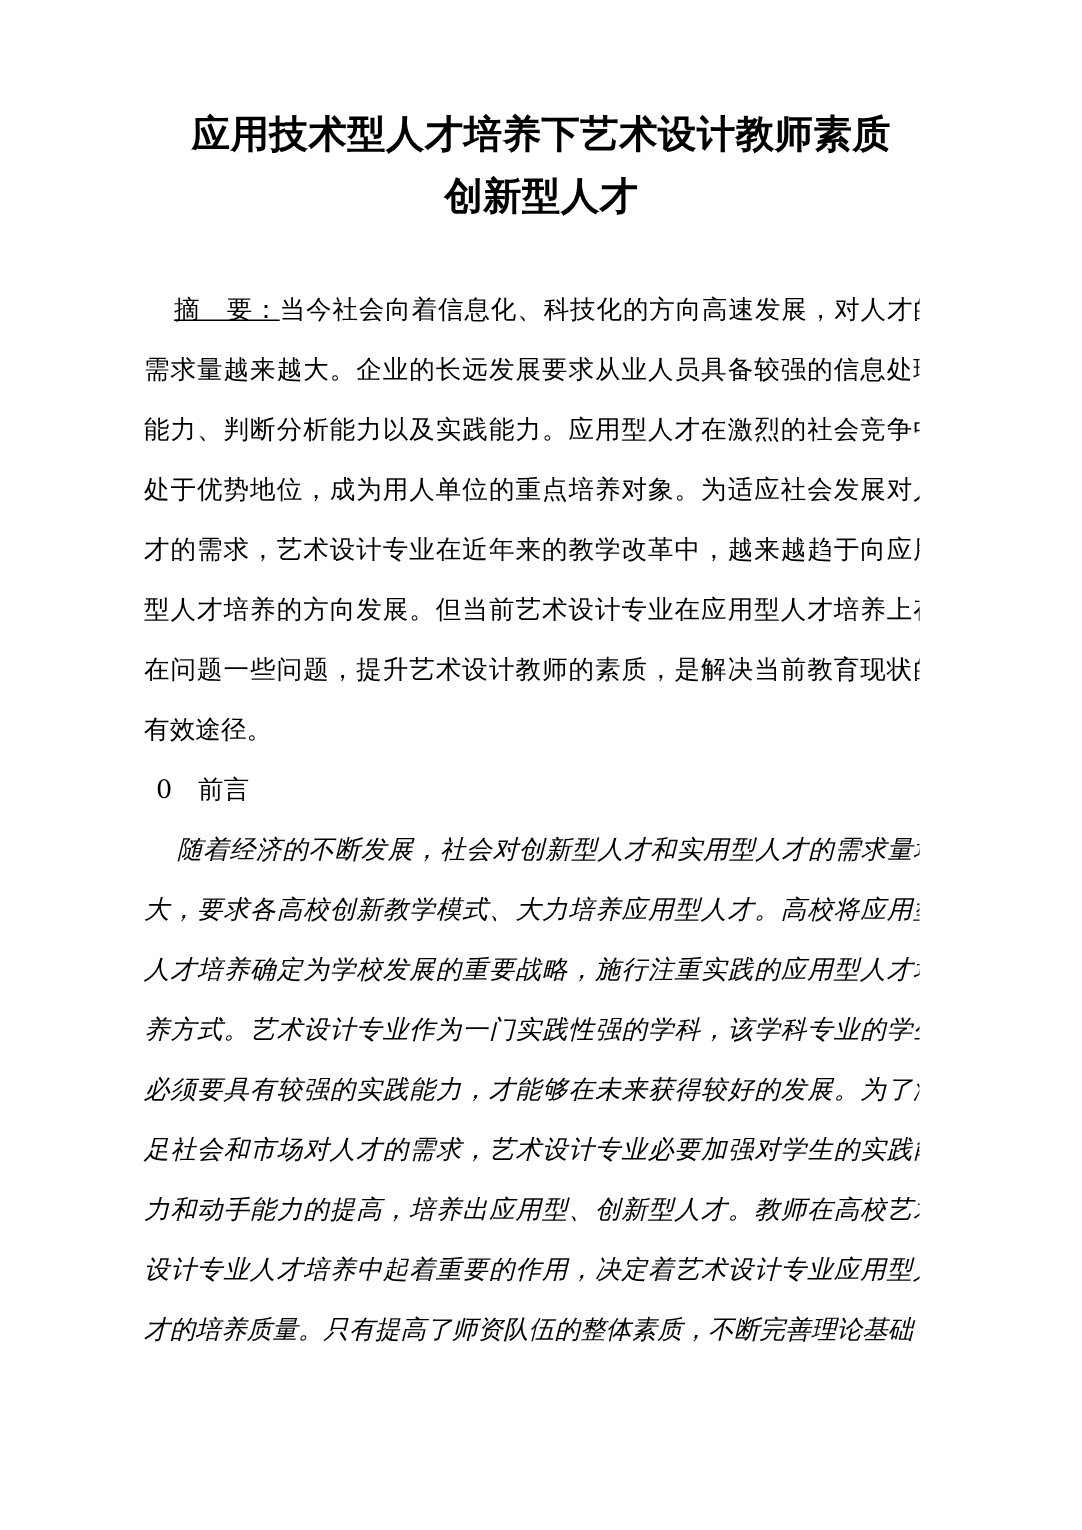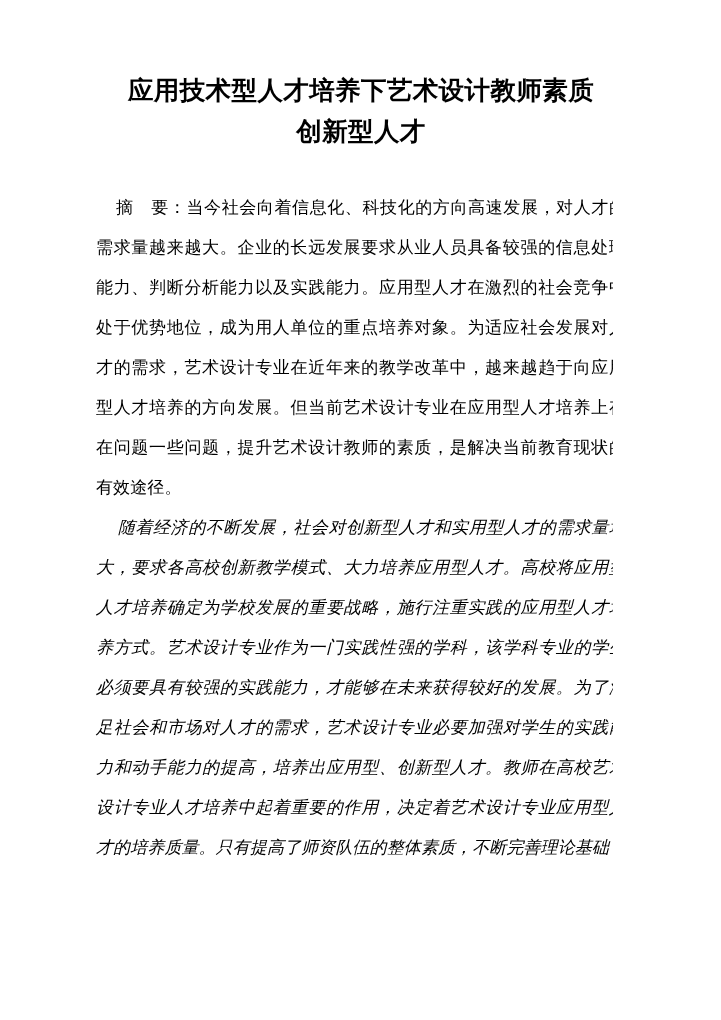--- a/index.html
+++ b/index.html
@@ -67,36 +67,38 @@
   }
 
   .body-para {
     margin-top: 0;
     text-indent: 22px;
     font-style: italic;
   }
 
   .label {
     white-space: pre;
+    text-decoration: underline;
   }
 </style>
 </head>
 <body>
 
 <div class="page">
 
   <div class="content">
 
     <h1 class="doc-title">
       <span>应用技术型人才培养下艺术设计教师素质</span>
       <br>
       <span>创新型人才</span>
     </h1>
 
     <p class="para abstract"><span class="label">摘　要：</span><span>当今社会向着信息化、科技化的方向高速发展，对人才的需求量越来越大。企业的长远发展要求从业人员具备较强的信息处理能力、判断分析能力以及实践能力。应用型人才在激烈的社会竞争中处于优势地位，成为用人单位的重点培养对象。为适应社会发展对人才的需求，艺术设计专业在近年来的教学改革中，越来越趋于向应用型人才培养的方向发展。但当前艺术设计专业在应用型人才培养上存在问题一些问题，提升艺术设计教师的素质，是解决当前教育现状的有效途径。</span></p>
 
 
+    <p class="para section-heading"><span>0　前言</span></p>
 
     <p class="para body-para"><span>随着经济的不断发展，社会对创新型人才和实用型人才的需求量增大，要求各高校创新教学模式、大力培养应用型人才。高校将应用型人才培养确定为学校发展的重要战略，施行注重实践的应用型人才培养方式。艺术设计专业作为一门实践性强的学科，该学科专业的学生必须要具有较强的实践能力，才能够在未来获得较好的发展。为了满足社会和市场对人才的需求，艺术设计专业必要加强对学生的实践能力和动手能力的提高，培养出应用型、创新型人才。教师在高校艺术设计专业人才培养中起着重要的作用，决定着艺术设计专业应用型人才的培养质量。只有提高了师资队伍的整体素质，不断完善理论基础</span></p>
 
   </div>
 
 </div>
 
 </body></html>

